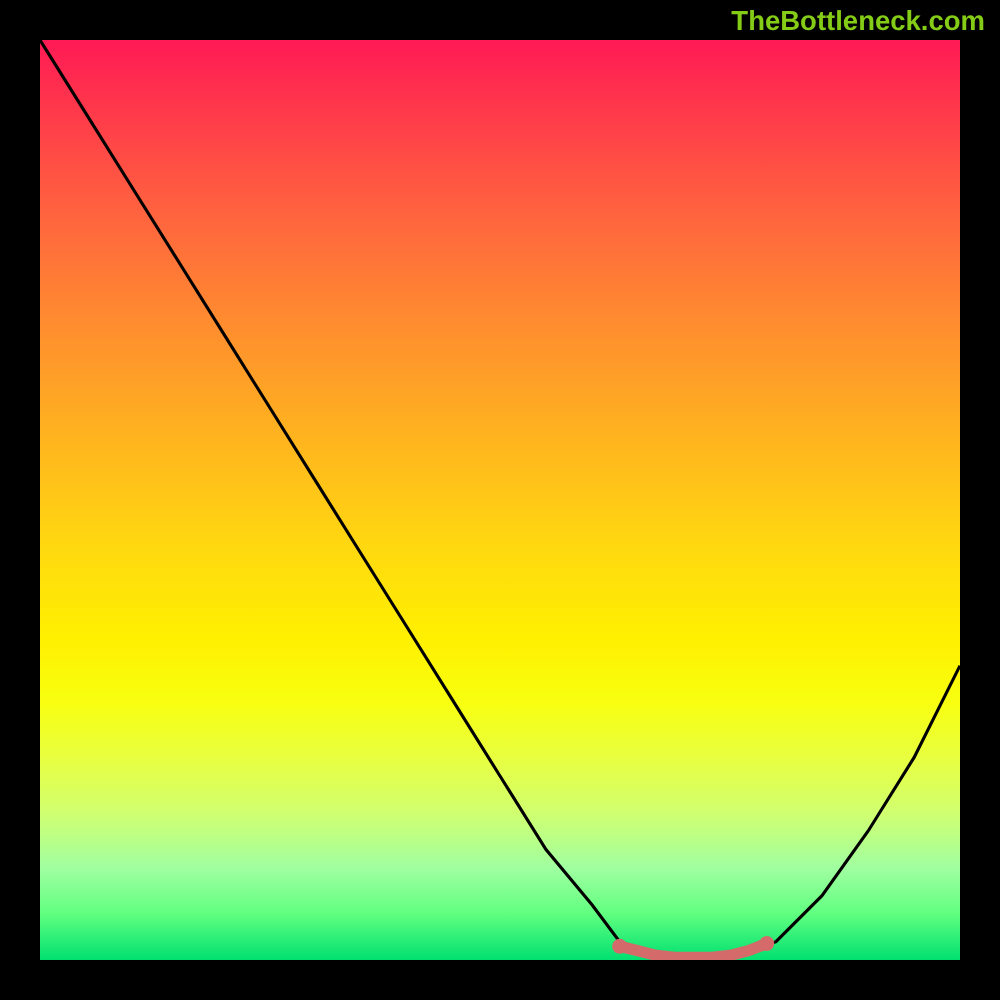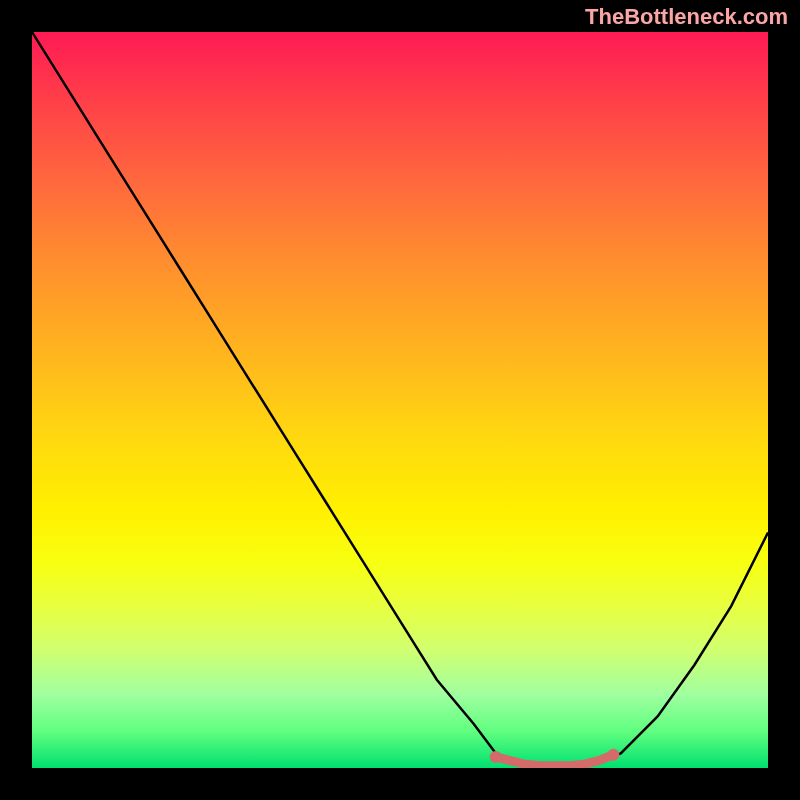--- a/index.html
+++ b/index.html
@@ -7,21 +7,21 @@
     width: 800px;
     height: 800px;
     background: #000;
     position: relative;
     font-family: Arial, sans-serif;
   }
   .watermark {
     position: absolute;
     top: 4px;
     right: 12px;
-    color: #fca5a5;
+    color: #84cc16;
     font-size: 22px;
     font-weight: bold;
     z-index: 10;
   }
   .plot-area {
     position: absolute;
     left: 32px;
     top: 32px;
     width: 736px;
     height: 736px;

